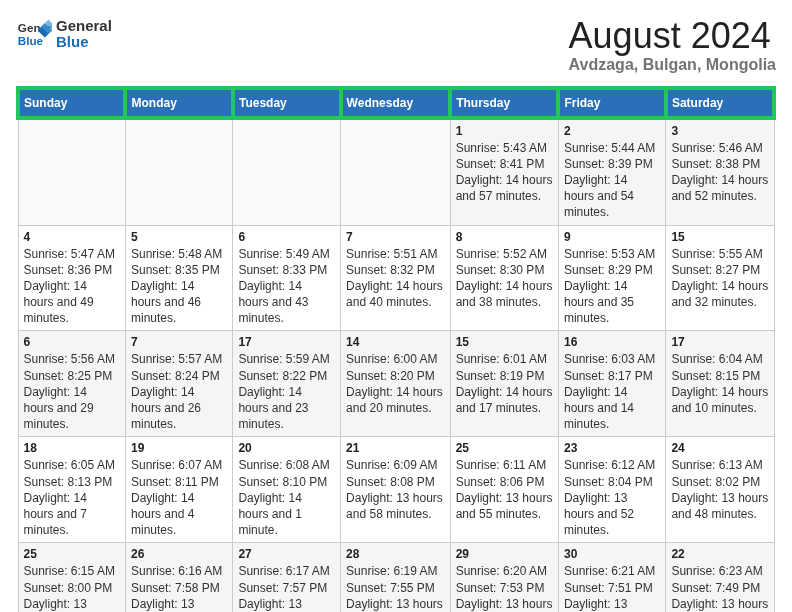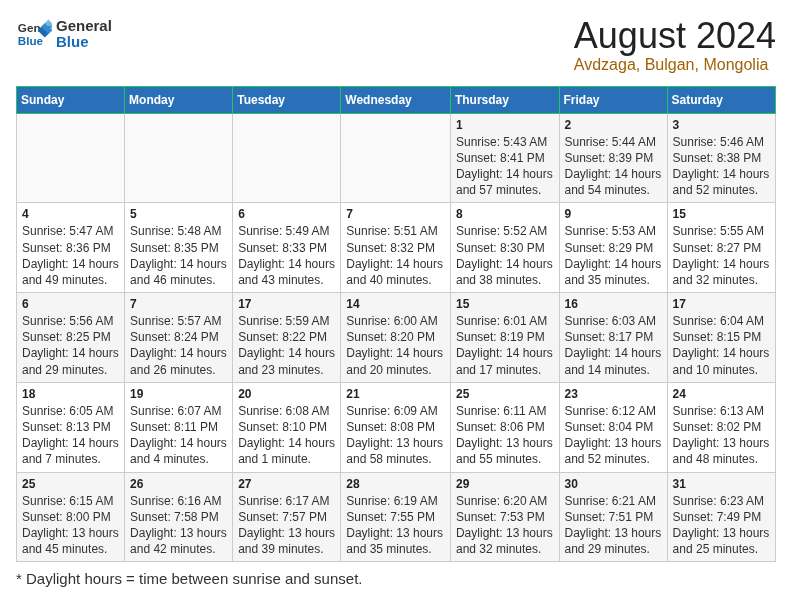--- a/index.html
+++ b/index.html
@@ -29,35 +29,36 @@
       text-align: left;
     }
     .month-year {
       font-size: 36px;
       font-weight: normal;
       color: #222;
       line-height: 1.1;
     }
     .location {
       font-size: 16px;
-      color: #a16207;
+      color: #737373;
+      font-weight: bold;
     }
     .calendar-table {
       width: 100%;
       border-collapse: collapse;
       font-size: 11px;
     }
     .calendar-table th {
       background-color: #2970b8;
       color: #fff;
       padding: 6px 4px;
       text-align: left;
       font-size: 12px;
       font-weight: bold;
-      border: 1px solid #22c55e;
+      border: 4px solid #22c55e;
     }
     .calendar-table td {
       border: 1px solid #ccc;
       vertical-align: top;
       padding: 4px 5px;
       width: 113px;
       min-height: 80px;
       background: #fff;
     }
     .calendar-table tr:nth-child(odd) td {
@@ -249,21 +250,21 @@
         </td>
         <td>
           <span class="day-number">29</span>
           <div class="day-info">Sunrise: 6:20 AM<br>Sunset: 7:53 PM<br>Daylight: 13 hours and 32 minutes.</div>
         </td>
         <td>
           <span class="day-number">30</span>
           <div class="day-info">Sunrise: 6:21 AM<br>Sunset: 7:51 PM<br>Daylight: 13 hours and 29 minutes.</div>
         </td>
         <td>
-          <span class="day-number">31</span>
+          <span class="day-number">22</span>
           <div class="day-info">Sunrise: 6:23 AM<br>Sunset: 7:49 PM<br>Daylight: 13 hours and 25 minutes.</div>
         </td>
       </tr>
     </tbody>
 </table>
 
 <div class="footer-note">
   * <span>Daylight hours</span> = time between sunrise and sunset.
 </div>
 

